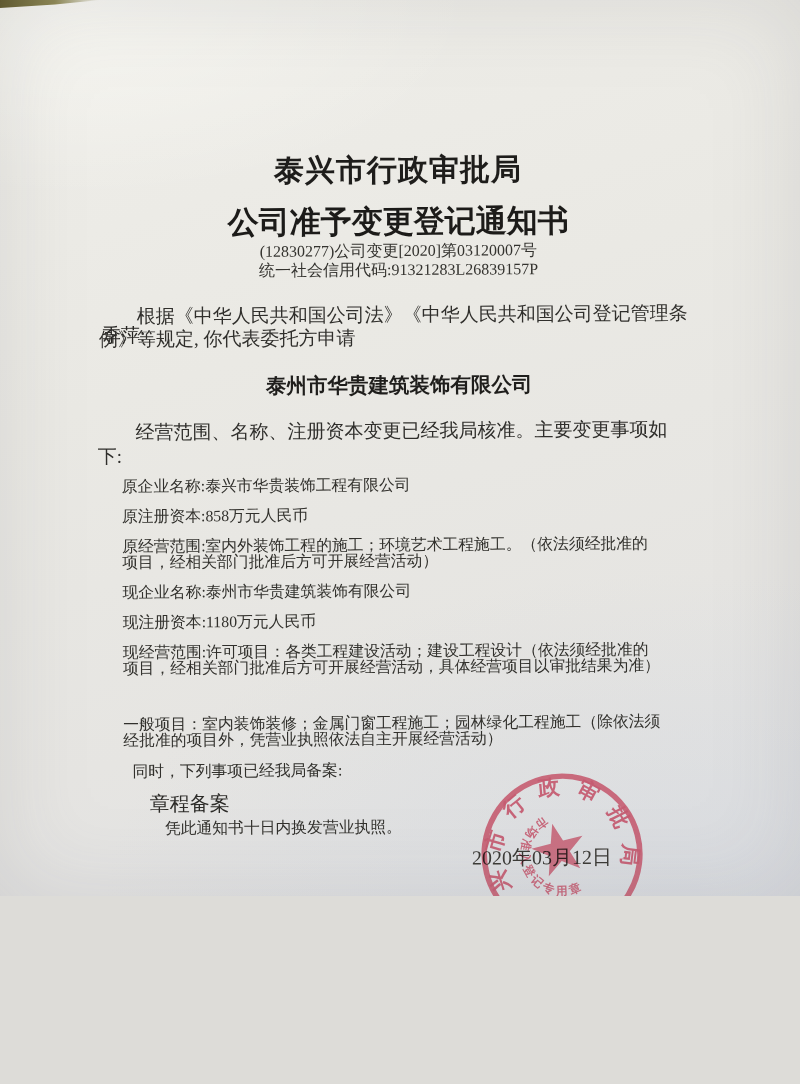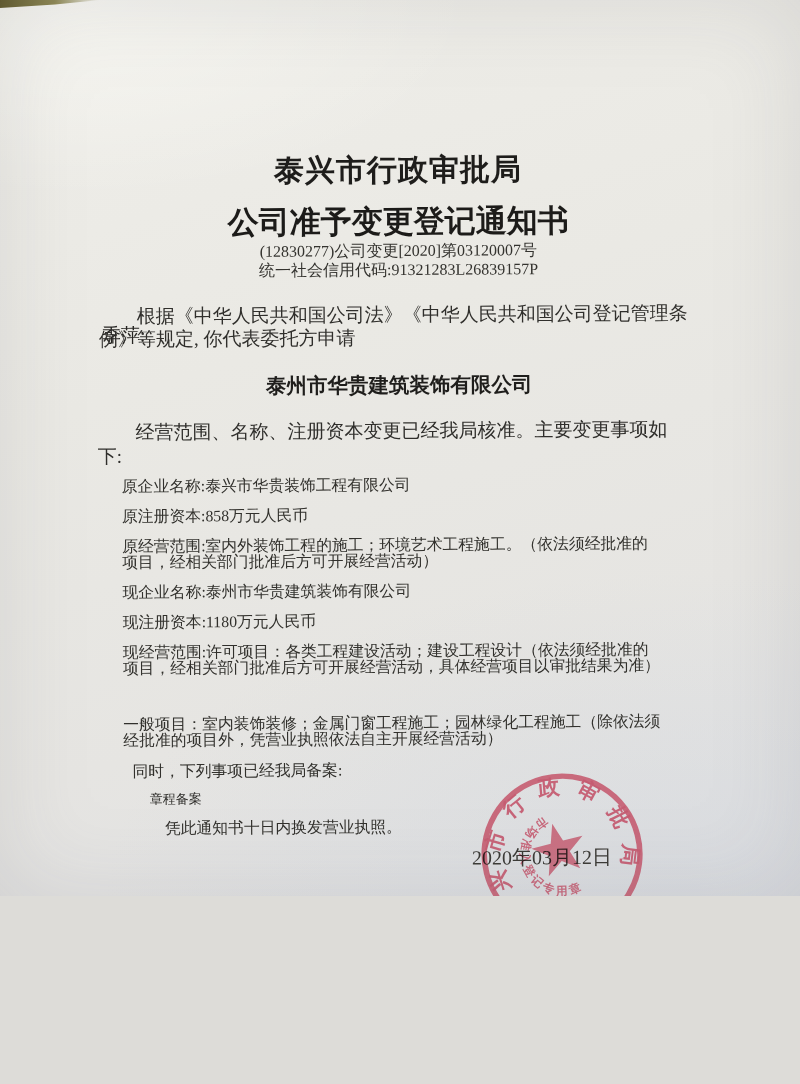--- a/index.html
+++ b/index.html
@@ -47,21 +47,21 @@
     font-family:"Liberation Sans","DejaVu Sans",sans-serif;
     font-size:20.5px;font-weight:bold;color:#1f1e1c;
   }
   .approval{position:absolute;top:419px;left:98px;width:585px;font-size:19px;line-height:24px;text-indent:2em;color:#2f2e2b;}
 
   .items{position:absolute;top:477px;left:122px;width:540px;font-size:15.8px;line-height:16px;color:#31302c;}
   .items .item{margin-bottom:14px;}
   .items .item-gap{margin-top:40px;}
 
   .filing-note{position:absolute;top:760px;left:131px;font-size:15.8px;color:#31302c;}
-  .filing-item{position:absolute;top:789px;left:148px;font-size:13px;color:#2c2b28;}
+  .filing-item{position:absolute;top:789px;left:148px;font-size:20px;color:#2c2b28;}
   .closing{position:absolute;top:817px;left:163px;font-size:15.8px;color:#31302c;}
 
   .date{position:absolute;top:845px;left:470px;font-size:20px;color:#3a3935;z-index:1;}
 
   .stamp{
     position:absolute;left:473px;top:768px;width:174px;height:174px;z-index:2;
     transform:rotate(-14deg);mix-blend-mode:multiply;opacity:.88;
   }
   .stamp text{font-family:"Liberation Serif","DejaVu Serif",serif;font-weight:bold;}
 

